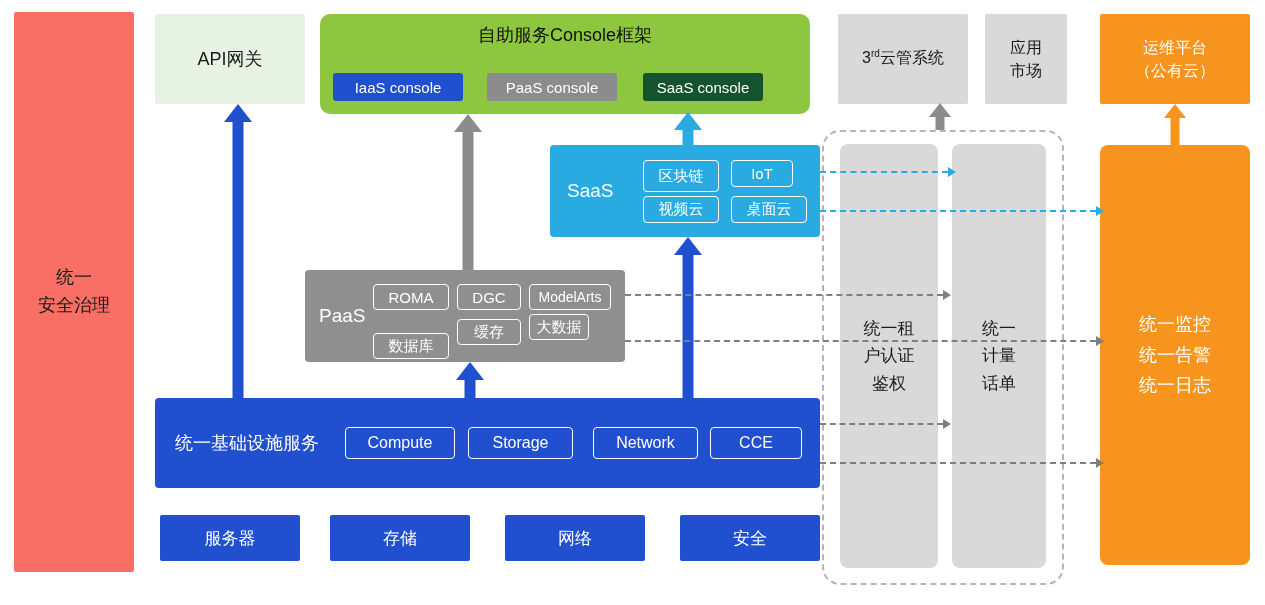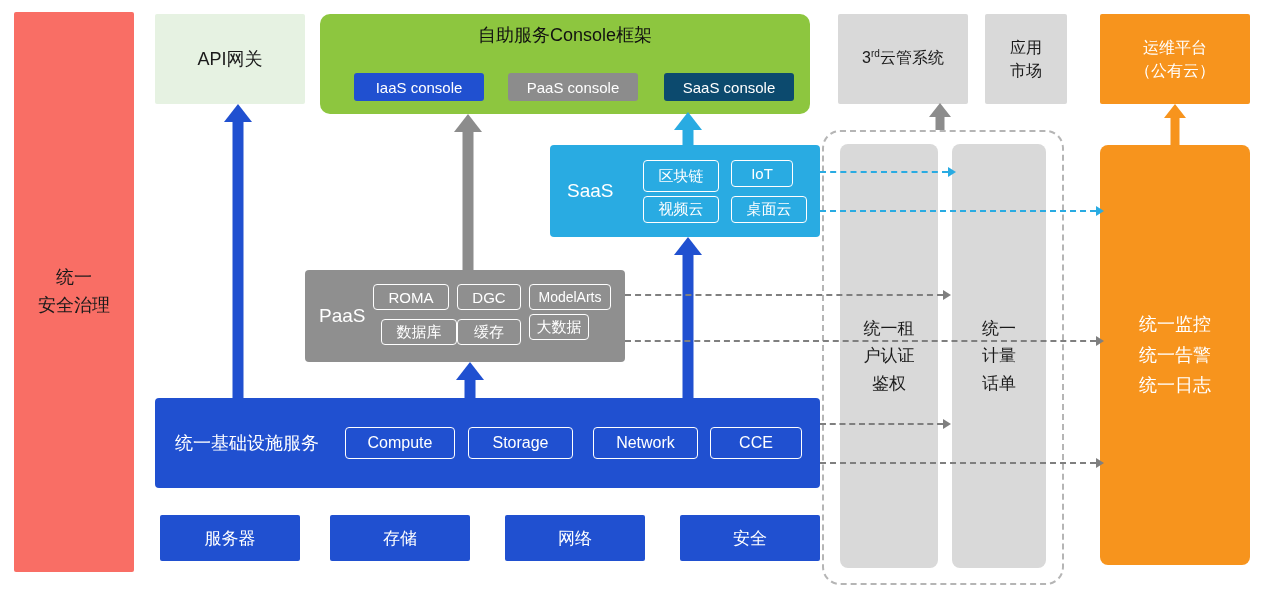--- a/index.html
+++ b/index.html
@@ -6,24 +6,24 @@
   body{font-family:"Liberation Sans","DejaVu Sans",sans-serif;color:#1a1a1a;}
   .canvas{position:relative;width:1265px;height:605px;background:#ffffff;overflow:hidden;}
   .box{position:absolute;box-sizing:border-box;display:flex;align-items:center;justify-content:center;text-align:center;border-radius:8px;}
   .pre{white-space:pre-line;}
 
   
   .sec-bar{left:14px;top:12px;width:120px;height:560px;background:#f96e65;border-radius:2px;font-size:18px;line-height:1.55;font-weight:500;}
   .api-box{left:155px;top:14px;width:150px;height:90px;background:#e6f2e2;border-radius:2px;font-size:18px;}
   .console-box{left:320px;top:14px;width:490px;height:100px;background:#8dc63f;border-radius:10px;}
   .console-title{position:absolute;top:9px;left:0;width:100%;text-align:center;font-size:18px;color:#111;}
-  .console-btn{position:absolute;top:59px;height:28px;border-radius:3px;color:#fff;display:flex;align-items:center;justify-content:center;font-size:15px;margin-left:21px;}
+  .console-btn{position:absolute;top:59px;height:28px;border-radius:3px;color:#fff;display:flex;align-items:center;justify-content:center;font-size:15px;}
   .btn-iaas{left:13px;width:130px;background:#2050d0;}
   .btn-paas{left:167px;width:130px;background:#8c8c8c;}
-  .btn-saas{left:323px;width:130px;background:#0c4a6e;}
+  .btn-saas{left:323px;width:120px;background:#14532d;}
   .third-box{left:838px;top:14px;width:130px;height:90px;background:#d9d9d9;border-radius:2px;font-size:16px;}
   .third-box sup{font-size:10px;}
   .market-box{left:985px;top:14px;width:82px;height:90px;background:#d9d9d9;border-radius:2px;font-size:16px;line-height:1.45;}
   .ops-box{left:1100px;top:14px;width:150px;height:90px;background:#f7941d;border-radius:2px;color:#fff;font-size:16px;line-height:1.45;}
 
   
   .saas-box{left:550px;top:145px;width:270px;height:92px;background:#29abe2;border-radius:4px;z-index:1;}
   .saas-label{position:absolute;left:17px;top:50%;transform:translateY(-50%);color:#fff;font-size:19px;}
   .paas-box{left:305px;top:270px;width:320px;height:92px;background:#8f8f8f;border-radius:4px;z-index:1;}
   .paas-label{position:absolute;left:14px;top:50%;transform:translateY(-50%);color:#fff;font-size:19px;}
@@ -34,21 +34,21 @@
 
   
   .sc0{left:93px;top:15px;width:76px;height:32px;}
   .sc1{left:181px;top:15px;width:62px;height:27px;}
   .sc2{left:93px;top:51px;width:76px;height:27px;}
   .sc3{left:181px;top:51px;width:76px;height:27px;}
   
   .pc0{left:68px;top:14px;width:76px;height:26px;}
   .pc1{left:152px;top:14px;width:64px;height:26px;}
   .pc2{left:224px;top:14px;width:82px;height:26px;font-size:14px;}
-  .pc3{left:68px;top:49px;width:76px;height:26px;margin-left:8px;}
+  .pc3{left:68px;top:63px;width:76px;height:26px;}
   .pc4{left:152px;top:49px;width:64px;height:26px;}
   .pc5{left:224px;top:44px;width:60px;height:26px;}
   
   .ic0{left:190px;top:29px;width:110px;height:32px;}
   .ic1{left:313px;top:29px;width:105px;height:32px;}
   .ic2{left:438px;top:29px;width:105px;height:32px;}
   .ic3{left:555px;top:29px;width:92px;height:32px;}
 
   
   .hw{top:515px;height:46px;background:#2050d0;border-radius:2px;color:#fff;font-size:17px;}

